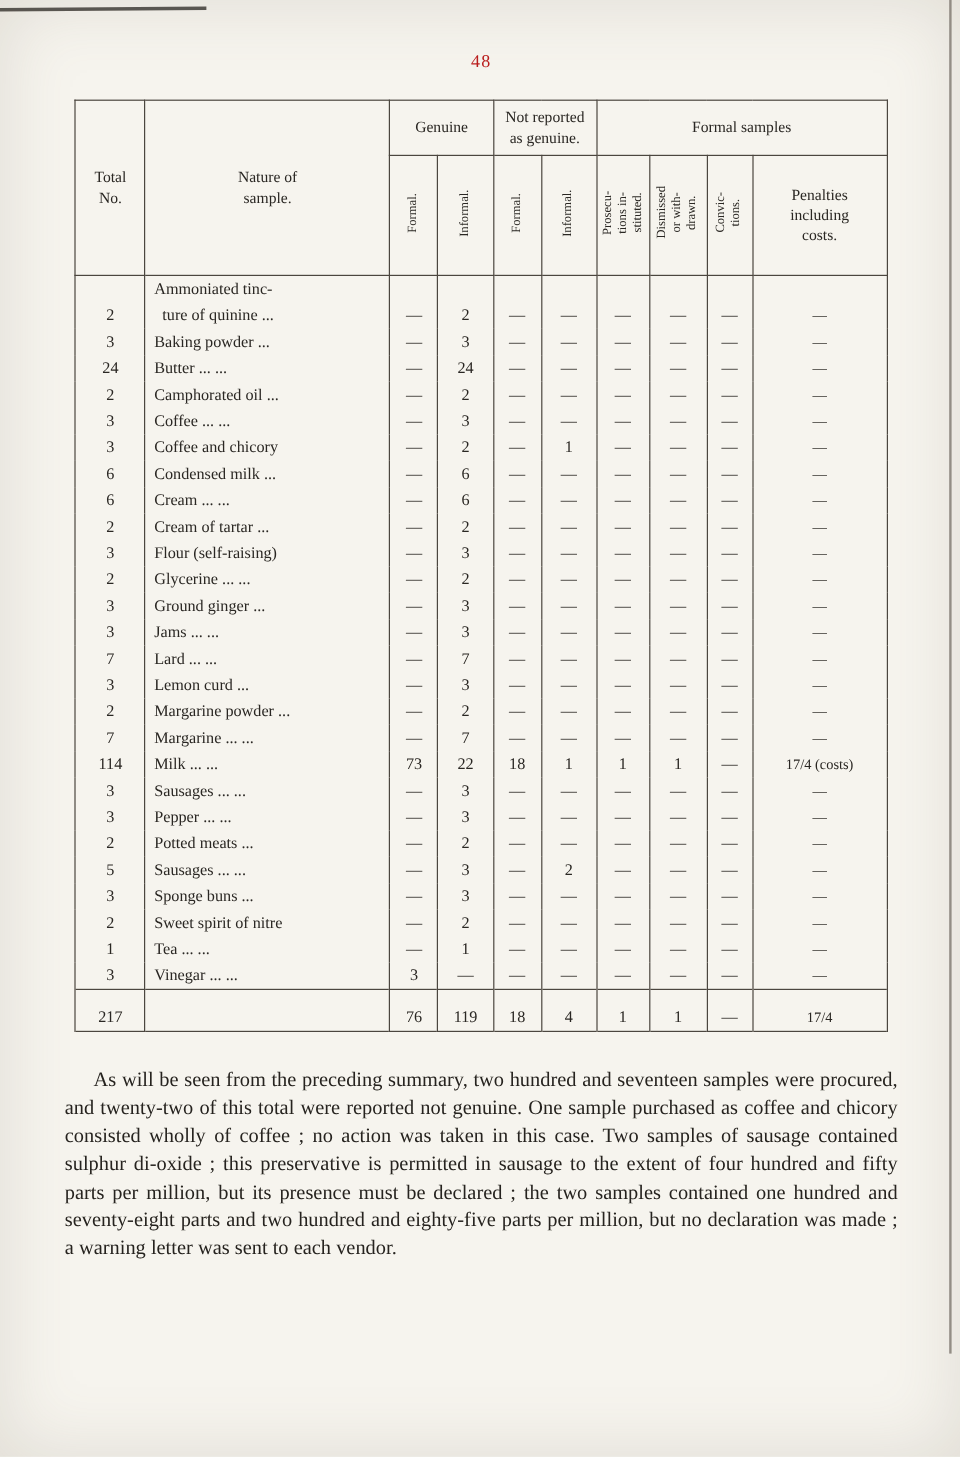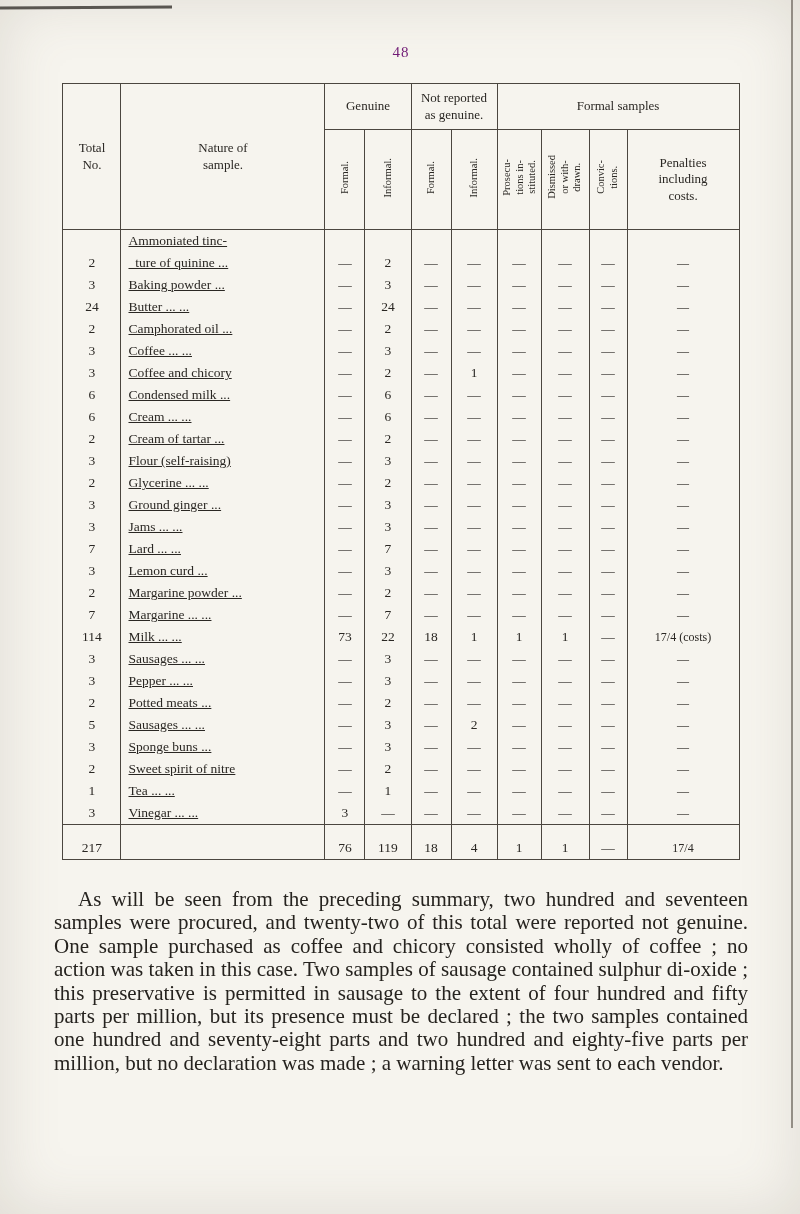--- a/index.html
+++ b/index.html
@@ -29,21 +29,21 @@
     position: absolute; top: 0; left: 791px;
     width: 2px; height: 1128px;
     background: #6d675e;
     opacity: 0.7;
   }
   .page { padding: 44px 52px 0 54px; position: relative; }
   .page-number {
     text-align: center;
     font-size: 15px;
     letter-spacing: 1px;
-    color: #701a75;
+    color: #b91c1c;
   }
   
   table.report {
     border-collapse: collapse;
     table-layout: fixed;
     width: 676px;
     margin: 22px auto 0;
     font-size: 13px;
     color: #2a2723;
     border: 1.5px solid #4b463f;
@@ -74,33 +74,33 @@
   tbody td {
     border-left: 1px solid #4b463f;
     border-right: 1px solid #4b463f;
     border-top: 0; border-bottom: 0;
     padding: 0 4px;
     line-height: 22px;
     vertical-align: bottom;
     font-size: 13.5px;
   }
   td.c-no, td.c-num { text-align: center; }
-  td.c-nature { text-align: left; padding-left: 7px; white-space: pre-line; text-decoration: underline; }
+  td.c-nature { text-align: left; padding-left: 7px; white-space: pre-line; }
   td.c-pen { font-size: 12px; }
   tr.total-row td {
     border-top: 1px solid #4b463f;
     padding-top: 12px;
     padding-bottom: 0;
     vertical-align: middle;
   }
   
   .bodytext {
     width: 694px;
     margin: 0 auto;
-    font-size: 21px;
+    font-size: 17px;
     line-height: 23.4px;
     text-align: justify;
     color: #26231f;
   }
   .bodytext p { margin: 0; text-indent: 24px; }
   .bodytext p.first { margin-top: 28px; }
   .bodytext p.second { margin-top: 12px; }
 </style>
 </head>
 <body>

